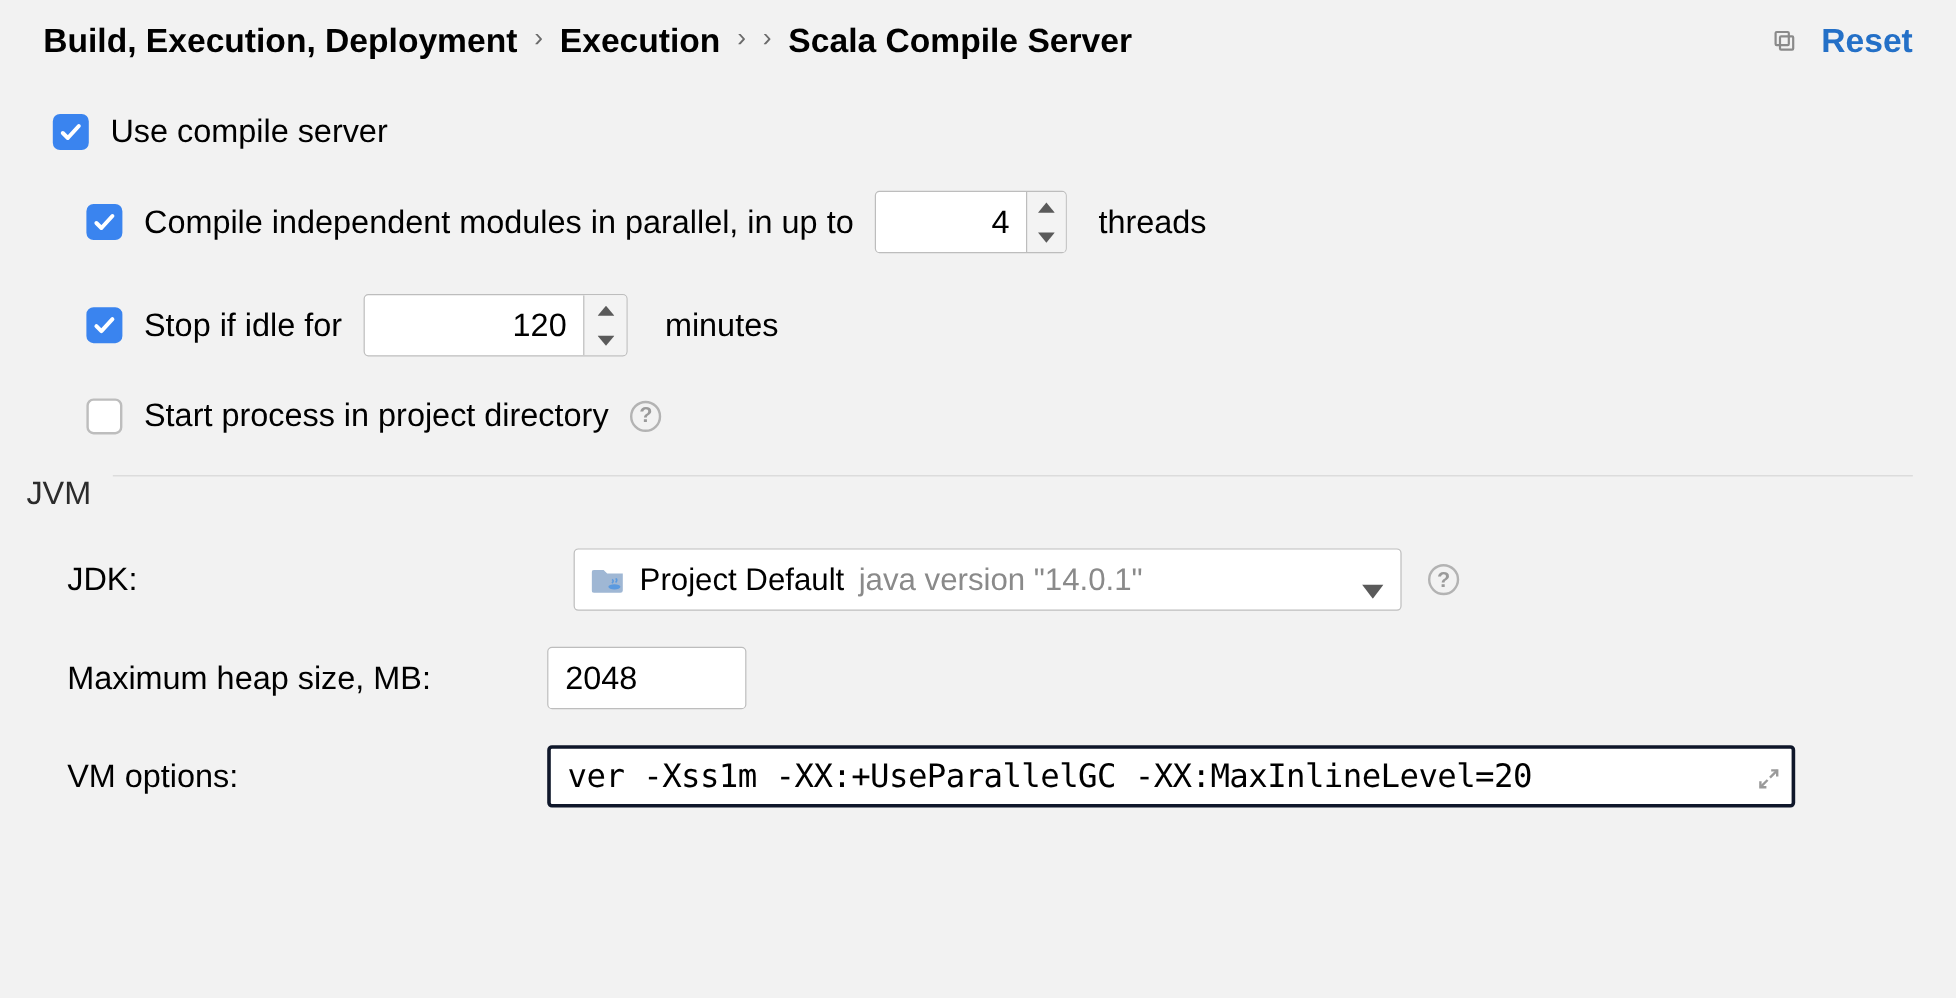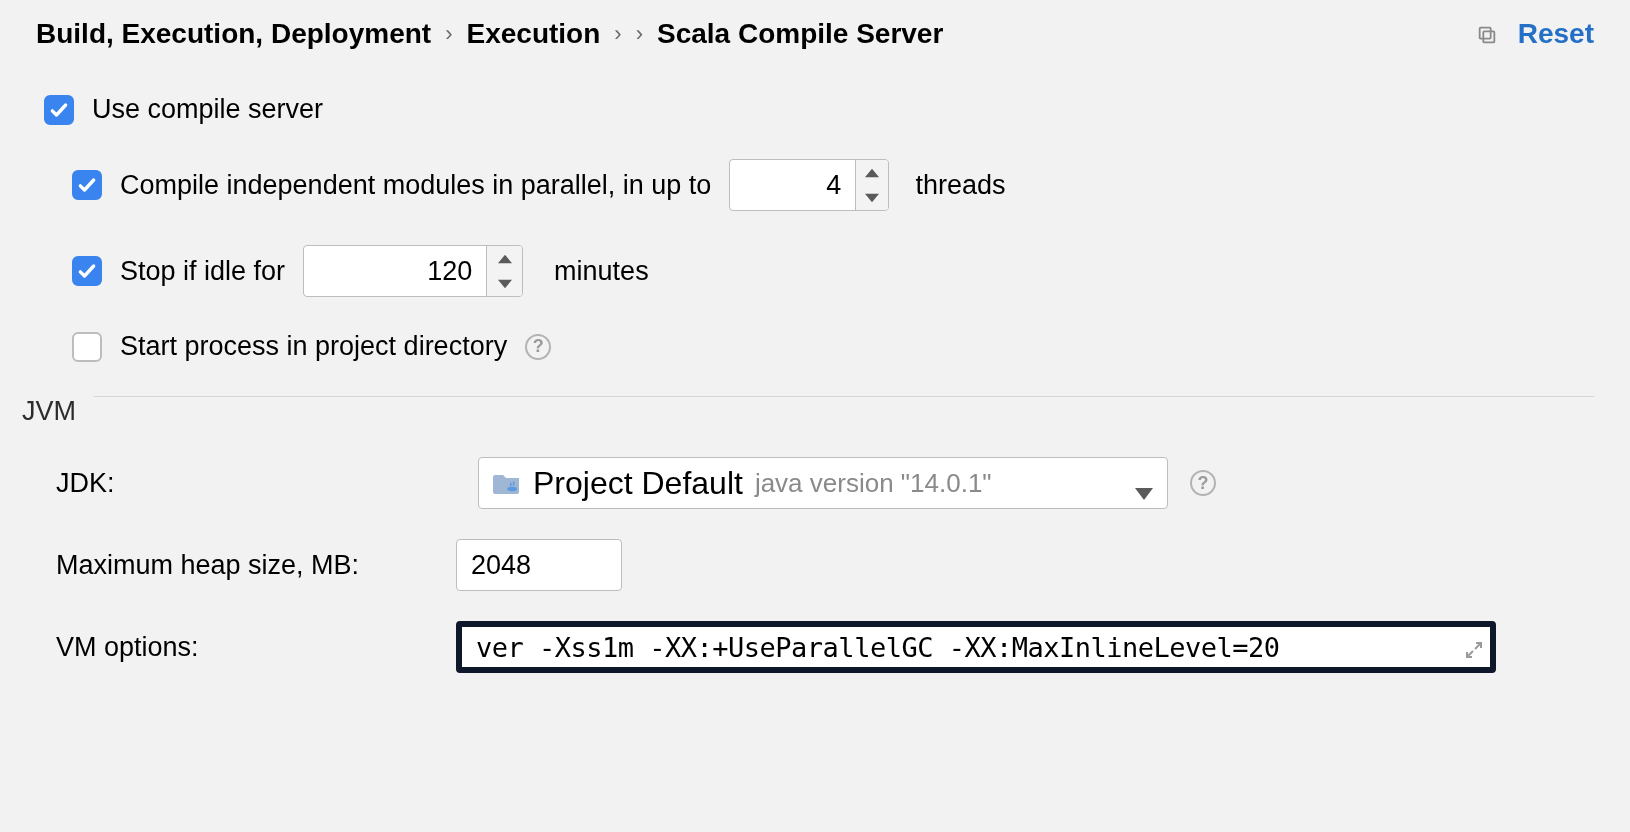--- a/index.html
+++ b/index.html
@@ -12,21 +12,21 @@
       width: 1630px;
     }
     .header {
       display: flex;
       align-items: center;
       justify-content: space-between;
       margin-bottom: 44px;
     }
     .breadcrumb {
       display: flex;
-      align-items: center;
+      align-items: flex-start;
       gap: 14px;
       font-weight: 700;
       font-size: 28px;
     }
     .breadcrumb .sep { color: #6b6b6b; font-weight: 400; font-size: 22px; }
     .header-right { display:flex; align-items:center; gap:20px; }
     .reset-link { color:#2470c7; font-weight:700; font-size:28px; cursor:pointer; }
     .copy-icon { width:22px; height:22px; display:inline-block; }
     .row { display:flex; align-items:center; gap:18px; margin-bottom:34px; }
     .indent1 { padding-left:8px; }
@@ -65,30 +65,30 @@
     .section-title { font-size:27px; color:#2c2c2c; margin-left:-14px;}
     .section-line { flex:1; height:1px; background:#d6d6d6; }
     .form-row { display:flex; align-items:center; margin-bottom:30px; padding-left:20px; }
     .form-label { width:400px; font-size:27px; }
     .dropdown {
       display:flex; align-items:center; height:52px; border:1px solid #bdbdbd;
       border-radius:4px; background:#fff; padding:0 14px; gap:12px; width:690px;
       cursor:pointer;
     }
     .dropdown .folder-icon { width:28px; height:24px; flex-shrink:0; }
-    .dropdown .main-text { font-size:32px; }
+    .dropdown .main-text { font-size:26px; }
     .dropdown .sub-text { color:#8a8a8a; font-size:26px; }
     .dropdown .chevron { margin-left:auto; width:18px; height:12px; }
     .text-input {
       height:52px; border:1px solid #bdbdbd; border-radius:4px; background:#fff;
       font-size:27px; padding:0 14px; outline:none;
     }
     .vm-input-wrap { position:relative; width:1040px; }
     .vm-input {
-      height:52px; border:6px solid #0f172a; border-radius:4px; background:#fff;
+      height:52px; border:3px solid #0f172a; border-radius:4px; background:#fff;
       font-size:27px; font-family: Menlo, Monaco, Consolas, monospace;
       padding:0 44px 0 14px; width:100%; outline:none; text-align:left;
       letter-spacing:-0.5px;
     }
     .expand-icon { position:absolute; right:12px; top:50%; transform:translateY(-50%); width:20px; height:20px; cursor:pointer; }
   </style>
 </head>
 <body>
 
 <div class="header">

